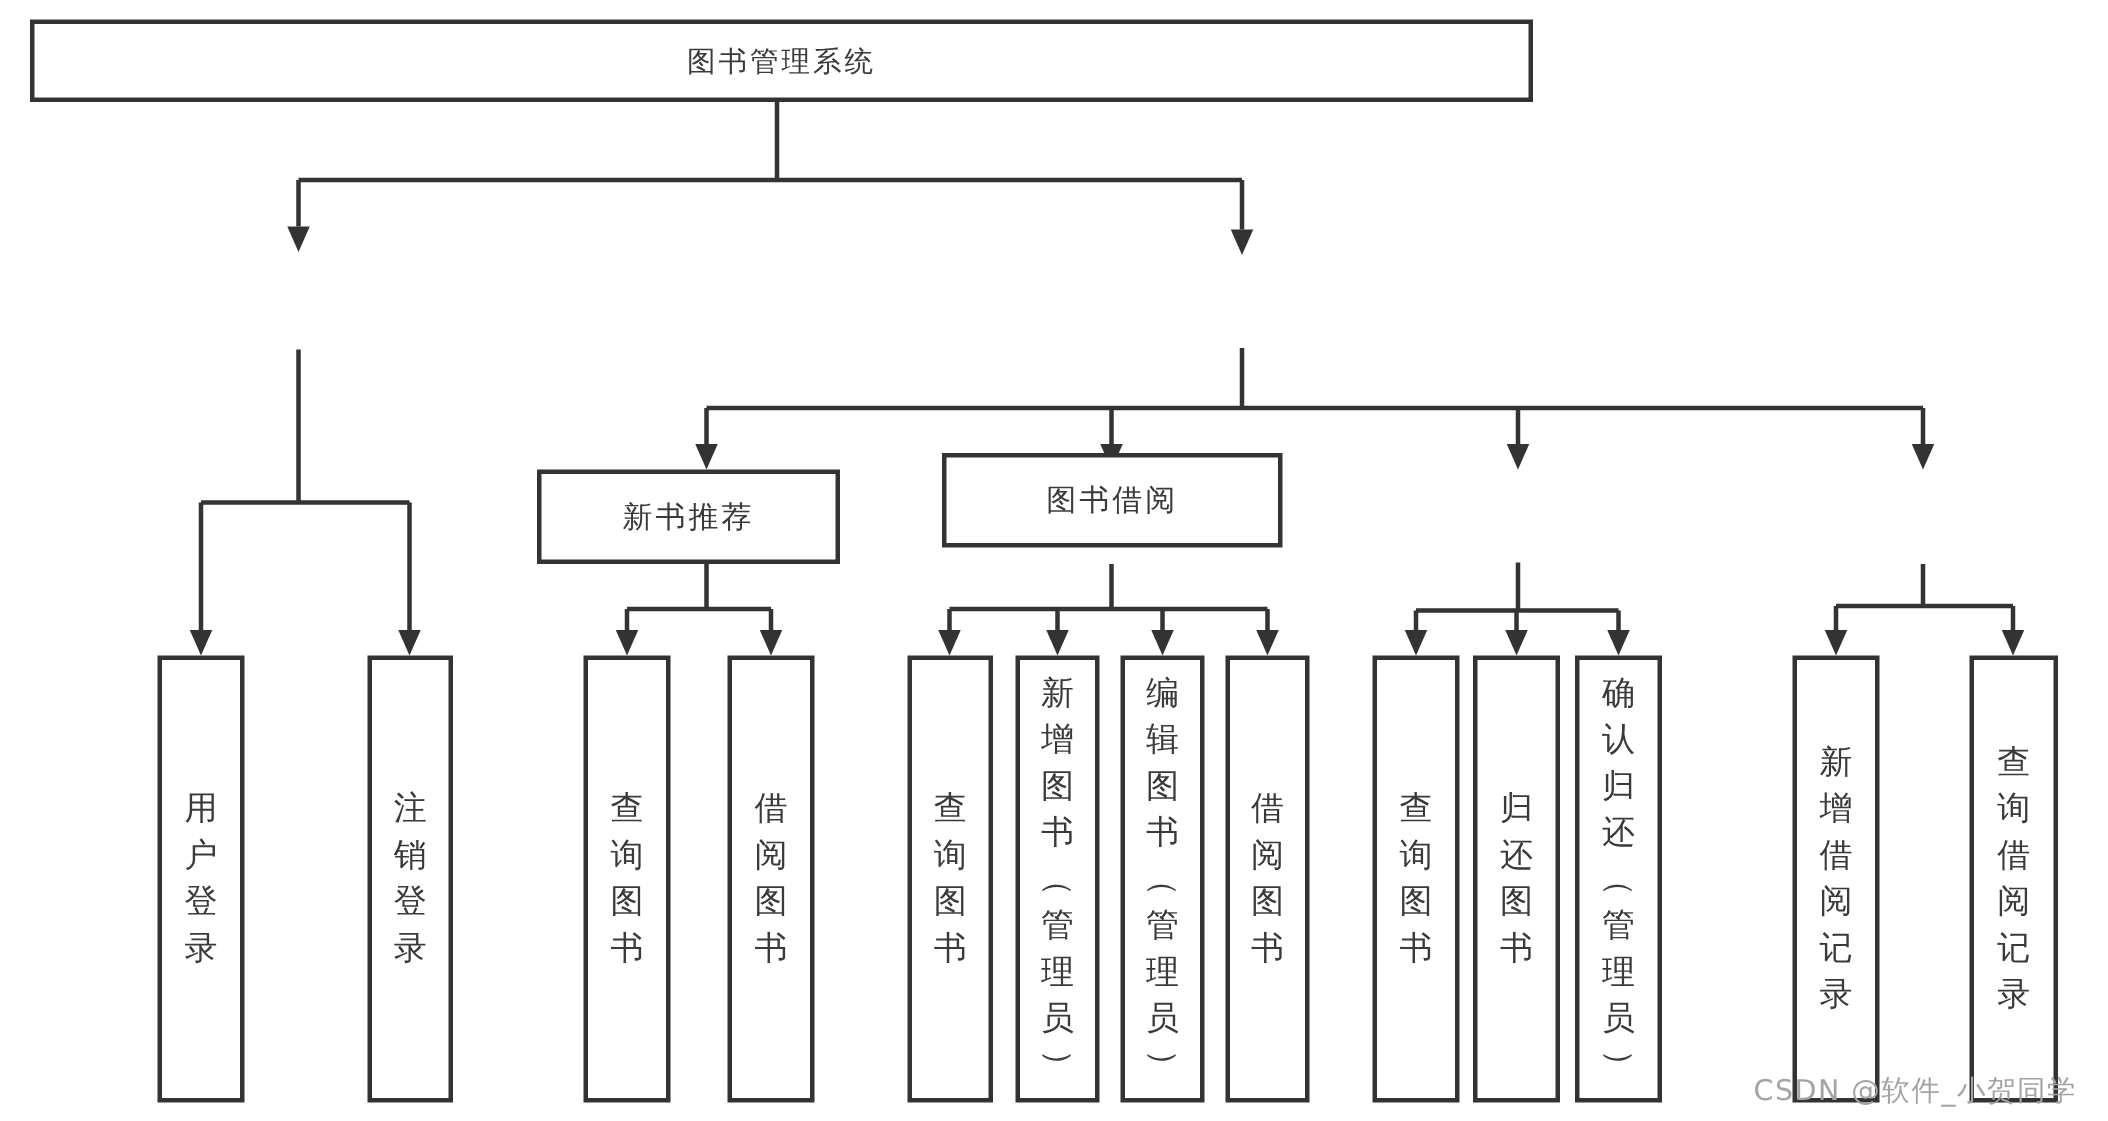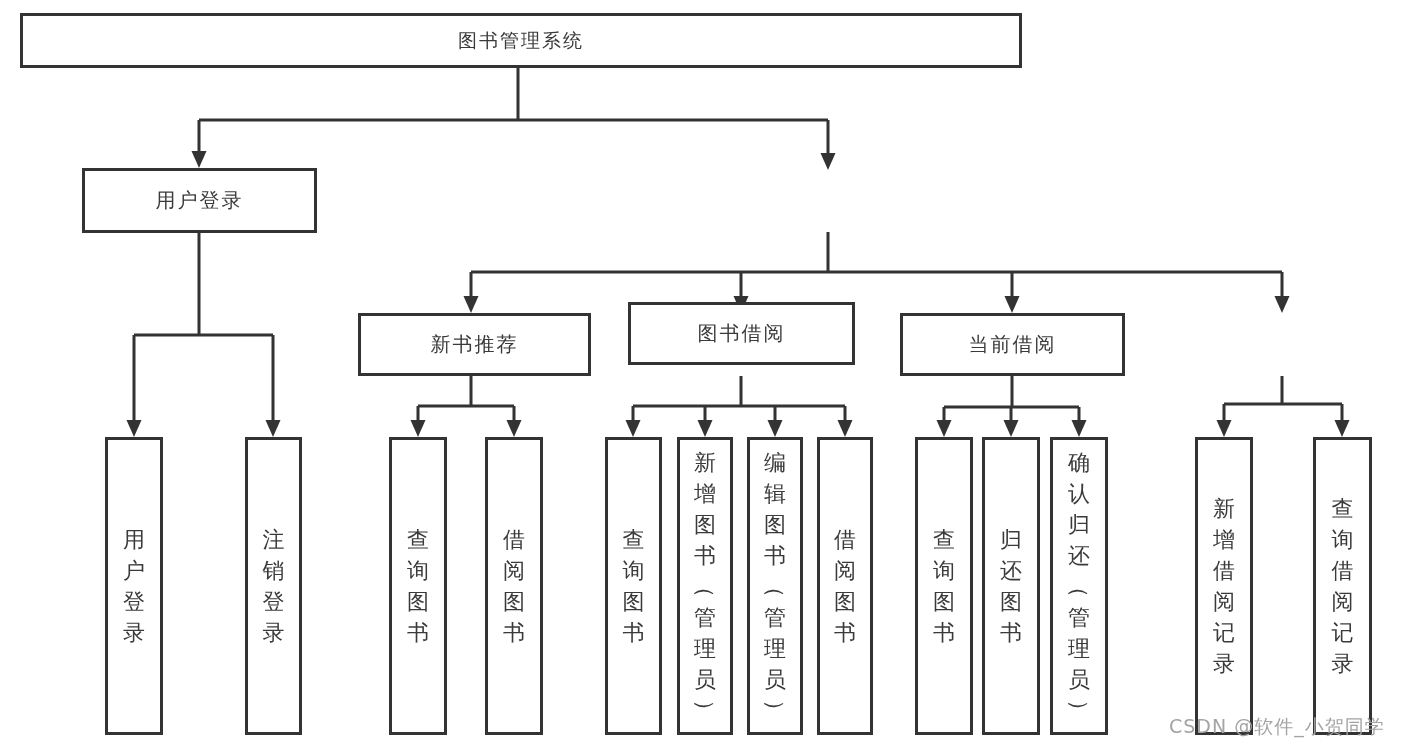--- a/index.html
+++ b/index.html
@@ -79,32 +79,26 @@
       <path d="M1282 376 V404 M1224 404 H1342 M1224 404 V420 M1342 404 V420"></path>
       <polygon points="1216.5,420 1231.5,420 1224,437"></polygon>
       <polygon points="1334.5,420 1349.5,420 1342,437"></polygon>
     </g>
   </svg>
 
   <div class="node" style="left:20px; top:13px; width:1002px; height:55px;">
     <span class="hlabel root-label">图书管理系统</span>
   </div>
 
-  <div class="node" style="left:82px; top:168px; width:235px; height:65px;">
-    <span class="hlabel">用户登录</span>
-  </div>
-
-  <div class="node" style="left:358px; top:313px; width:233px; height:63px;">
+
+  <div class="node" style="left:358px; top:313px; width:202px; height:63px;">
     <span class="hlabel">新书推荐</span>
   </div>
   <div class="node" style="left:628px; top:302px; width:227px; height:63px;">
     <span class="hlabel">图书借阅</span>
-  </div>
-  <div class="node" style="left:900px; top:313px; width:225px; height:63px;">
-    <span class="hlabel">当前借阅</span>
   </div>
 
   <div class="node vbox" style="left:105px; top:437px; width:58px; height:298px;">
       <span class="vchar">用</span>
       <span class="vchar">户</span>
       <span class="vchar">登</span>
       <span class="vchar">录</span>
     </div>
   <div class="node vbox" style="left:245px; top:437px; width:57px; height:298px;">
       <span class="vchar">注</span>

